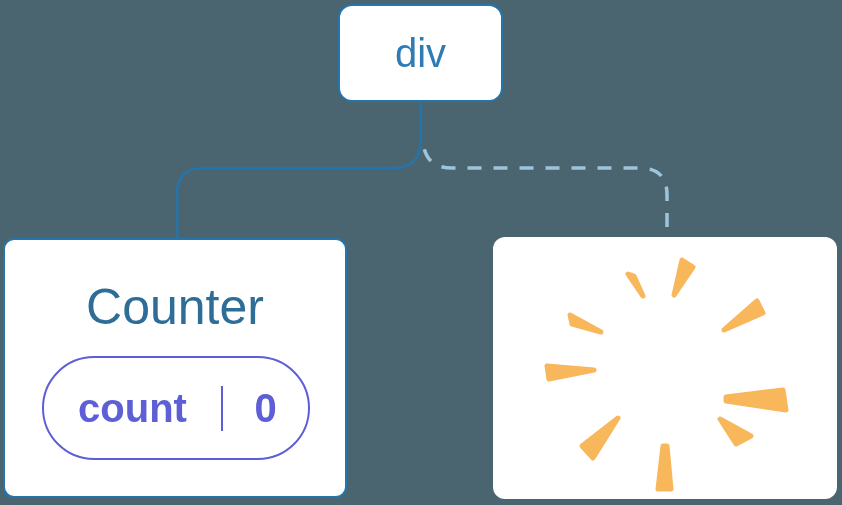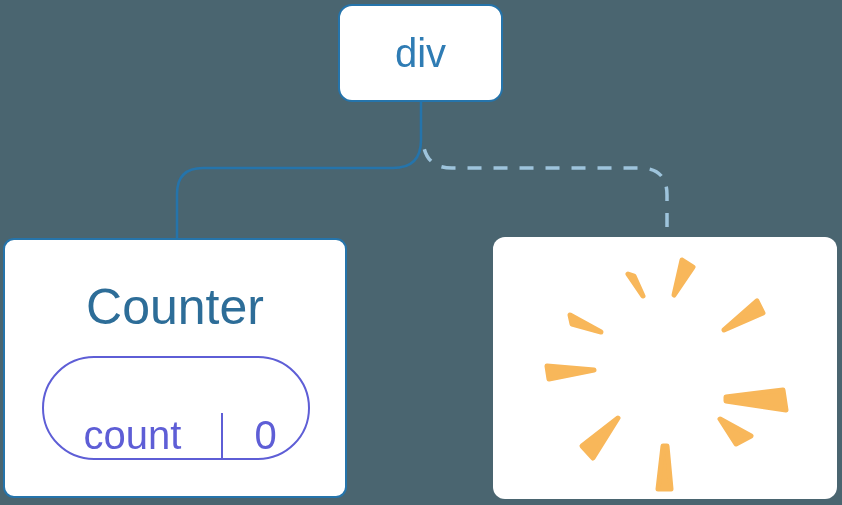--- a/index.html
+++ b/index.html
@@ -30,22 +30,22 @@
     background:var(--card);border:2px solid var(--blue-line);border-radius:11px;
     display:flex;flex-direction:column;align-items:center;
   }
   .counter-title{
     margin-top:42px;font-size:50px;font-weight:500;color:var(--counter-text);
     line-height:1;
   }
   .state-pill{
     position:absolute;left:37px;top:116px;width:268px;height:104px;
     border:2px solid var(--indigo);border-radius:52px;
-    display:flex;align-items:flex-end;overflow:hidden;
-    color:var(--indigo);font-size:40px;font-weight:400;
+    display:flex;align-items:center;overflow:hidden;
+    color:var(--indigo);font-size:40px;font-weight:700;
   }
   .state-key{
     width:177px;display:flex;align-items:center;justify-content:center;
   }
   .state-value{
     flex:1;display:flex;align-items:center;justify-content:center;
     border-left:2px solid var(--indigo);
   }
   .node-removed{
     position:absolute;left:493px;top:237px;width:344px;height:262px;

